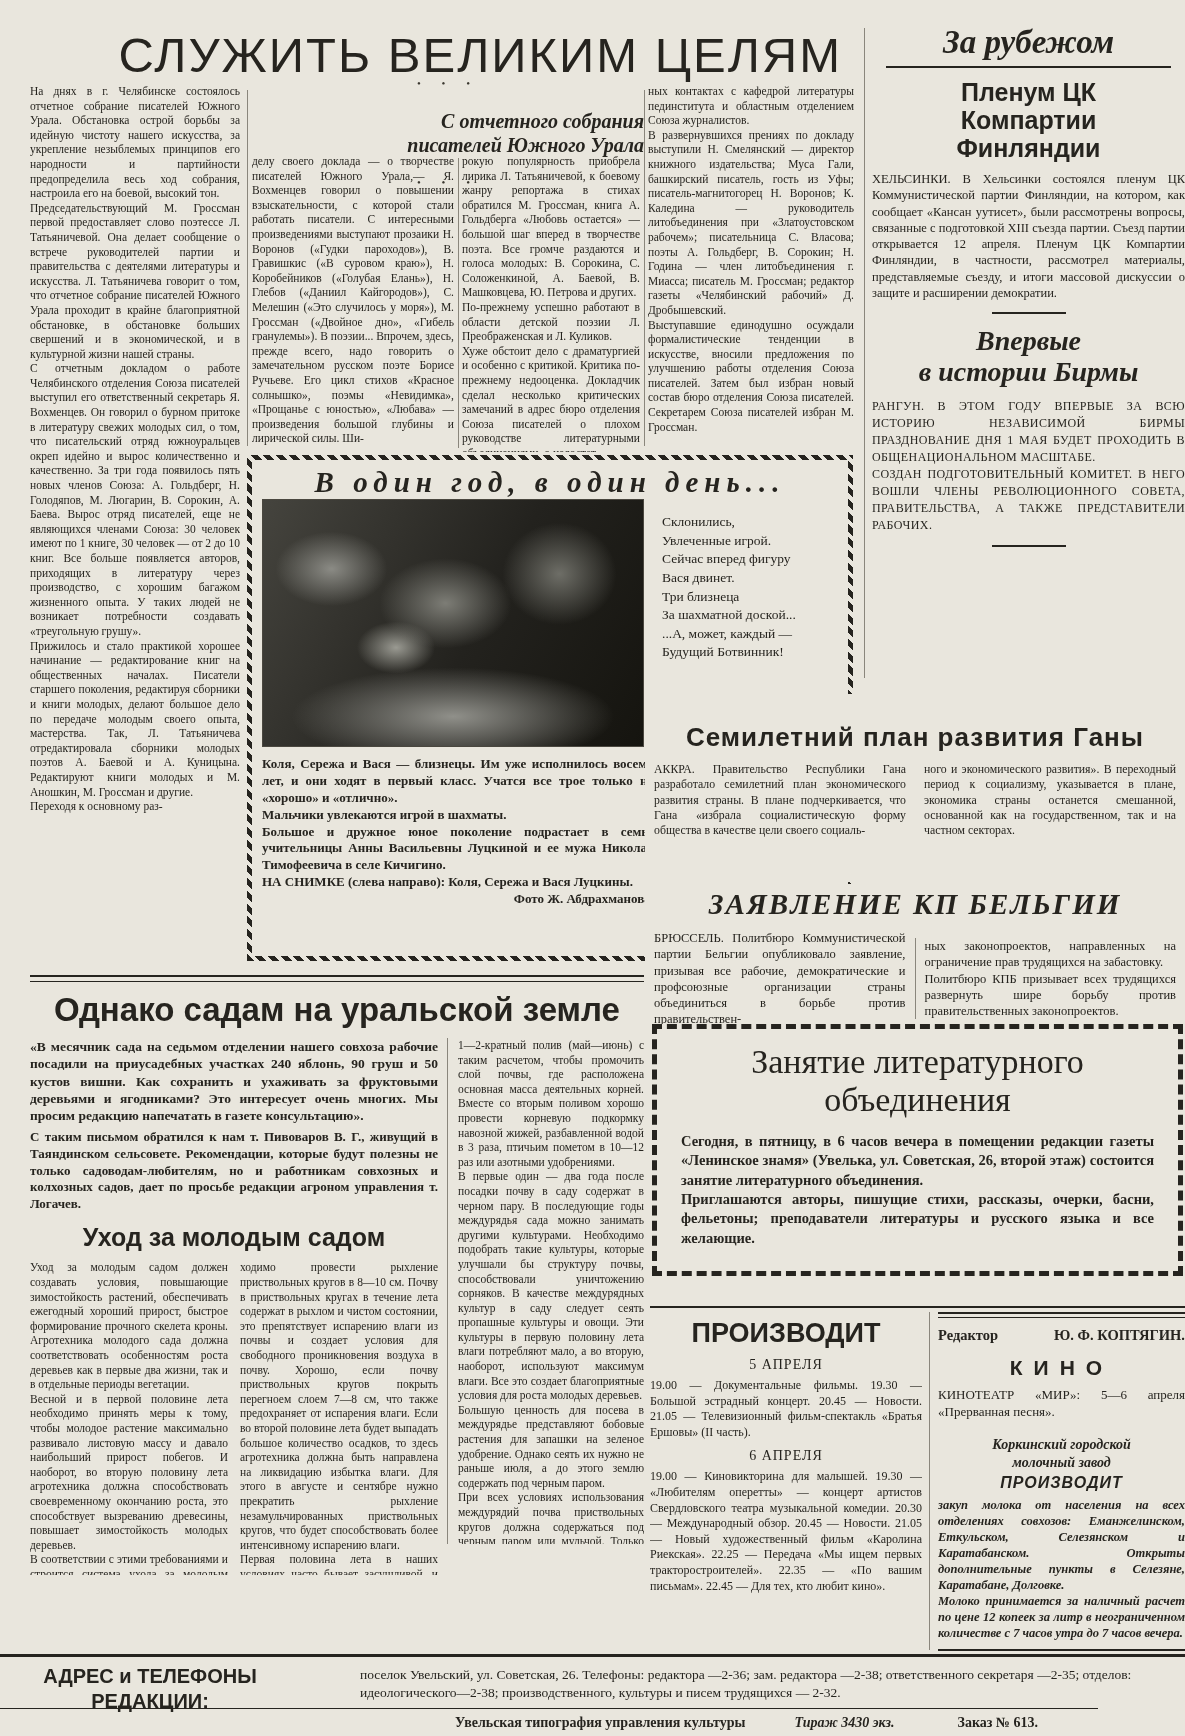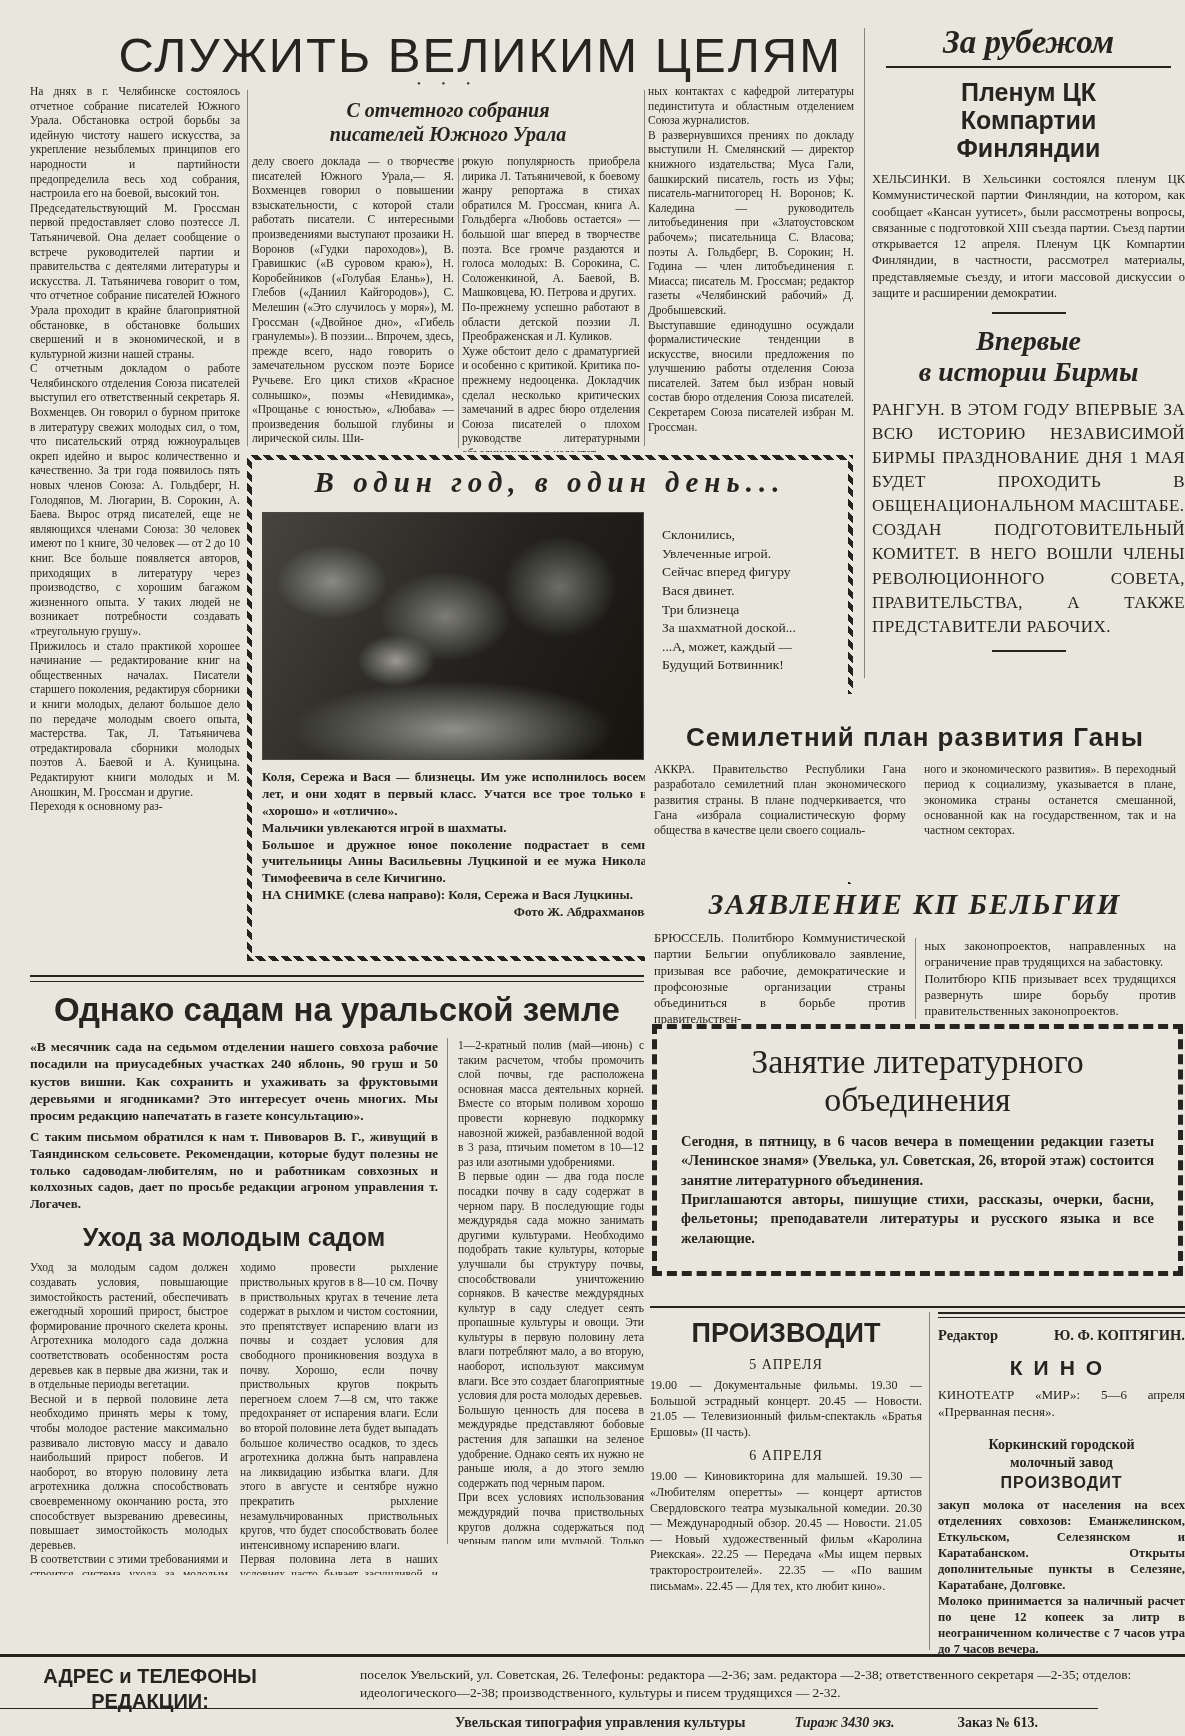--- a/index.html
+++ b/index.html
@@ -17,50 +17,50 @@
   }
   .abs{position:absolute;}
   .prose{white-space:pre-line;text-align:justify;overflow:hidden;}
 
   
   #headline{left:30px;top:30px;width:812px;text-align:right;
     font-family:"Liberation Sans","DejaVu Sans",sans-serif;
     font-weight:normal;font-size:49px;line-height:1.05;letter-spacing:2px;}
   #subtitle{left:252px;top:78px;width:392px;text-align:center;}
   .orn{font-size:11px;letter-spacing:9px;line-height:1;color:var(--ink-soft);}
-  .sub-text{font-style:italic;font-weight:bold;font-size:20px;line-height:1.2;white-space:pre-line;margin:9px 0;}
+  .sub-text{font-style:italic;font-weight:bold;font-size:20px;line-height:1.2;white-space:pre-line;margin:20px 0;text-align:right;}
 
   
   .col{font-size:11.5px;line-height:1.27;}
   #col1{left:30px;top:84px;width:210px;height:816px;}
   #col2{left:252px;top:154px;width:202px;height:298px;}
   #col3{left:462px;top:154px;width:178px;height:298px;}
   #col4{left:648px;top:84px;width:206px;height:368px;}
 
   .vrule{position:absolute;width:1px;background:var(--rule);}
   .hrule{position:absolute;background:var(--ink);}
 
   
   #abroad{left:872px;top:24px;width:313px;height:686px;overflow:hidden;}
   .abroad-header{font-style:italic;font-weight:bold;font-size:33px;text-align:center;
     border-bottom:2px solid var(--ink);padding-bottom:5px;margin:0 14px;}
   .finland-title{font-family:"Liberation Sans","DejaVu Sans",sans-serif;font-weight:bold;
     font-size:25px;line-height:1.12;text-align:center;margin-top:10px;white-space:pre-line;}
   .art-body{font-size:12.5px;line-height:1.3;margin-top:9px;}
   .short-rule{width:74px;border-top:2px solid var(--ink);margin:11px auto;}
   .burma-title{font-style:italic;font-weight:bold;font-size:28px;text-align:center;line-height:1.12;white-space:pre-line;}
-  .burma-body{font-size:17px;line-height:1.42;margin-top:10px;letter-spacing:.4px;}
+  .burma-body{font-size:12px;line-height:1.42;margin-top:10px;letter-spacing:.4px;}
 
   
   #photo-feature{left:247px;top:455px;width:606px;height:506px;box-sizing:border-box;
     border:5px solid var(--ink);
     border-image:repeating-linear-gradient(45deg,var(--ink) 0 5px,var(--paper) 5px 9px) 5;
     padding:6px 10px;}
   .pb-title{font-style:italic;font-weight:bold;font-size:29px;text-align:center;letter-spacing:6px;}
-  .pb-flex{display:flex;margin-top:13px;}
+  .pb-flex{display:flex;margin-top:0;}
   .photo{width:380px;height:246px;border:1px solid #4a473f;flex:none;
     background:
       radial-gradient(ellipse 90px 60px at 18% 28%,#8b8b85 0%,transparent 62%),
       radial-gradient(ellipse 110px 75px at 48% 42%,#7d7d76 0%,transparent 60%),
       radial-gradient(ellipse 95px 85px at 78% 30%,#6e6e67 0%,transparent 60%),
       radial-gradient(ellipse 230px 70px at 50% 88%,#90908a 0%,transparent 70%),
       radial-gradient(ellipse 60px 40px at 35% 60%,#9a9a92 0%,transparent 65%),
       linear-gradient(118deg,#45443e,#23221e 55%,#15140f);}
   .poem{flex:1;padding:14px 0 0 18px;font-size:13.5px;line-height:1.38;white-space:pre-line;overflow:hidden;}
   .poem-author{font-weight:bold;font-size:15px;text-align:right;padding-right:10px;margin-top:10px;}
@@ -106,21 +106,21 @@
   .tv-day{text-align:center;font-size:14px;letter-spacing:1px;margin-top:8px;}
   .tv-listing{font-size:12px;line-height:1.3;margin-top:5px;}
 
   
   #right-bottom{left:938px;top:1312px;width:247px;height:344px;overflow:hidden;}
   .editor-rule{height:3px;border-top:2px solid var(--ink);border-bottom:1px solid var(--ink);margin-bottom:9px;}
   .editor-line{display:flex;justify-content:space-between;font-weight:bold;font-size:14.5px;}
   .kino-title{font-family:"Liberation Sans","DejaVu Sans",sans-serif;font-weight:bold;
     font-size:21px;letter-spacing:11px;text-align:center;margin:12px 0 6px;}
   .kino-body{font-size:13px;line-height:1.32;}
-  .milk-ad{margin-top:16px;font-weight:bold;border-bottom:2px solid var(--ink);padding-bottom:8px;}
+  .milk-ad{margin-top:16px;font-weight:bold;border-bottom:2px solid var(--ink);padding-bottom:8px;font-style:italic;}
   .milk-h1{text-align:center;font-size:14px;line-height:1.25;white-space:pre-line;}
   .milk-h2{text-align:center;font-family:"Liberation Sans","DejaVu Sans",sans-serif;
     font-size:16px;letter-spacing:1px;margin:3px 0 5px;}
   .milk-body{font-size:12.5px;line-height:1.28;}
 
   
   #footer{left:0;top:1654px;width:1185px;box-sizing:border-box;border-top:3px solid var(--ink);
     padding-top:7px;display:flex;}
   .footer-label{width:300px;flex:none;text-align:center;
     font-family:"Liberation Sans","DejaVu Sans",sans-serif;font-weight:bold;

